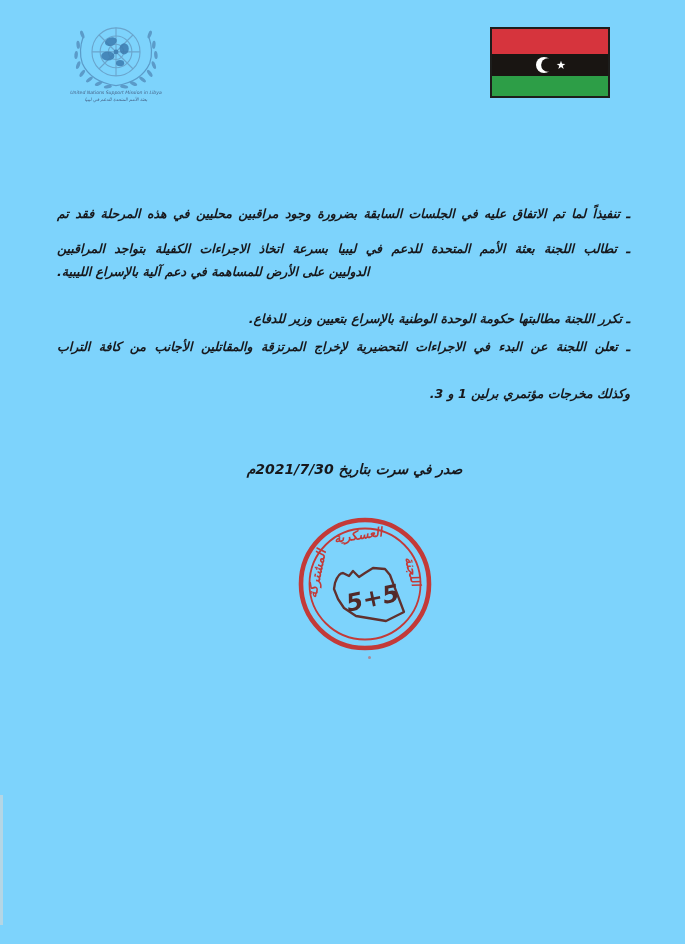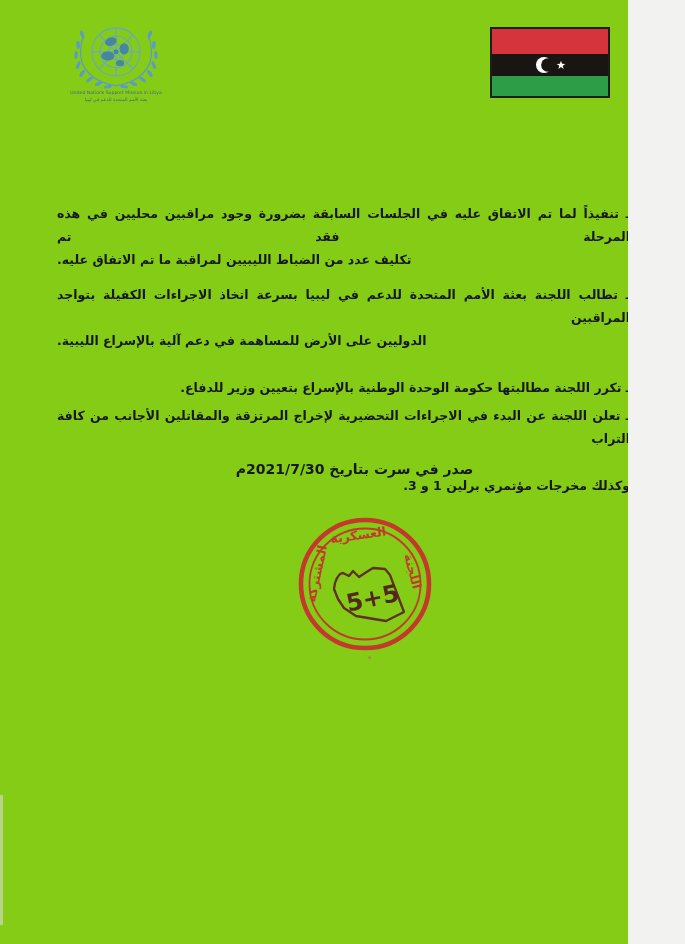--- a/index.html
+++ b/index.html
@@ -1,18 +1,18 @@
 <!DOCTYPE html>
 <html lang="ar"><head>
 <meta charset="utf-8">
 <title>Document</title>
 <style>
   html,body{margin:0;padding:0;}
   body{width:685px;height:944px;background:#f2f2f0;font-family:"DejaVu Sans",sans-serif;}
-  .page{position:relative;width:628px;height:944px;background:#84cc16;overflow:hidden;}
+  .page{position:relative;width:685px;height:944px;background:#7dd3fc;overflow:hidden;font-style:italic;}
 
   
   .un-emblem{position:absolute;left:70px;top:24px;width:92px;height:66px;}
   .un-captions{position:absolute;left:56px;top:90px;width:120px;text-align:center;
     color:#46648a;filter:blur(0.5px);}
   .un-captions .cap{font-size:4.6px;line-height:6.5px;white-space:nowrap;}
   .flag{position:absolute;left:490px;top:27px;width:120px;height:71px;border:2px solid #1d1d1b;
     box-sizing:border-box;display:flex;flex-direction:column;}
   .flag .red{height:25px;background:#d6343d;}
   .flag .black{height:22px;background:#191512;position:relative;}
@@ -99,21 +99,20 @@
         <circle cx="55.8" cy="11" r="6.7" fill="#191512"></circle>
         <path transform="translate(69,11.3) scale(0.95)" fill="#ffffff" d="M0,-4.8 L1.12,-1.54 L4.57,-1.48 L1.81,0.59 L2.82,3.88 L0,1.9 L-2.82,3.88 L-1.81,0.59 L-4.57,-1.48 L-1.12,-1.54 Z"></path>
       </svg>
     </div>
     <div class="green"></div>
   </div>
 
   <div class="doc-body">
       <div class="para">
         <div class="line justify">ـ تنفيذاً لما تم الاتفاق عليه في الجلسات السابقة بضرورة وجود مراقبين محليين في هذه المرحلة فقد تم</div>
-        <div class="line left">تكليف عدد من الضباط الليبيين لمراقبة ما تم الاتفاق عليه.</div>
       </div>
       <div class="para">
         <div class="line justify">ـ تطالب اللجنة بعثة الأمم المتحدة للدعم في ليبيا بسرعة اتخاذ الاجراءات الكفيلة بتواجد المراقبين</div>
         <div class="line left">الدوليين على الأرض للمساهمة في دعم آلية بالإسراع الليبية.</div>
       </div>
       <div class="para">
         <div class="line right">ـ تكرر اللجنة مطالبتها حكومة الوحدة الوطنية بالإسراع بتعيين وزير للدفاع.</div>
       </div>
       <div class="para">
         <div class="line justify">ـ تعلن اللجنة عن البدء في الاجراءات التحضيرية لإخراج المرتزقة والمقاتلين الأجانب من كافة التراب</div>

